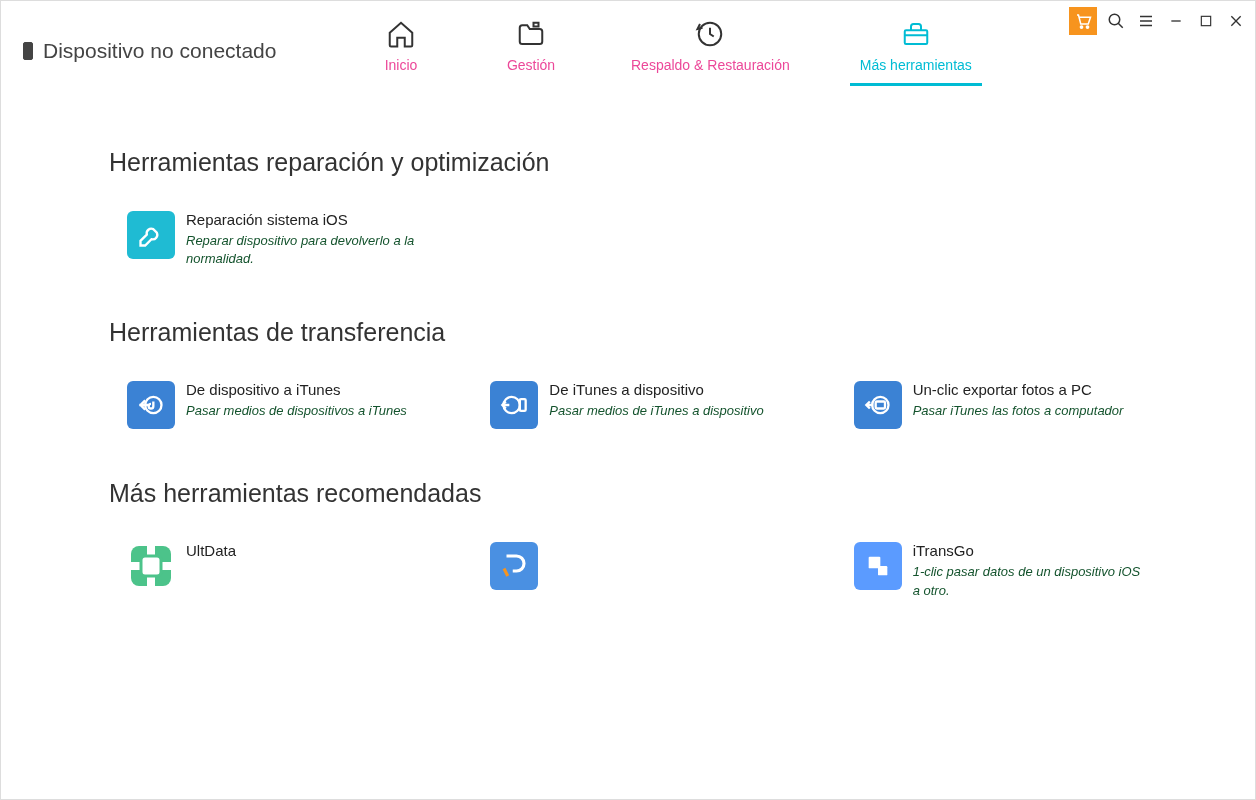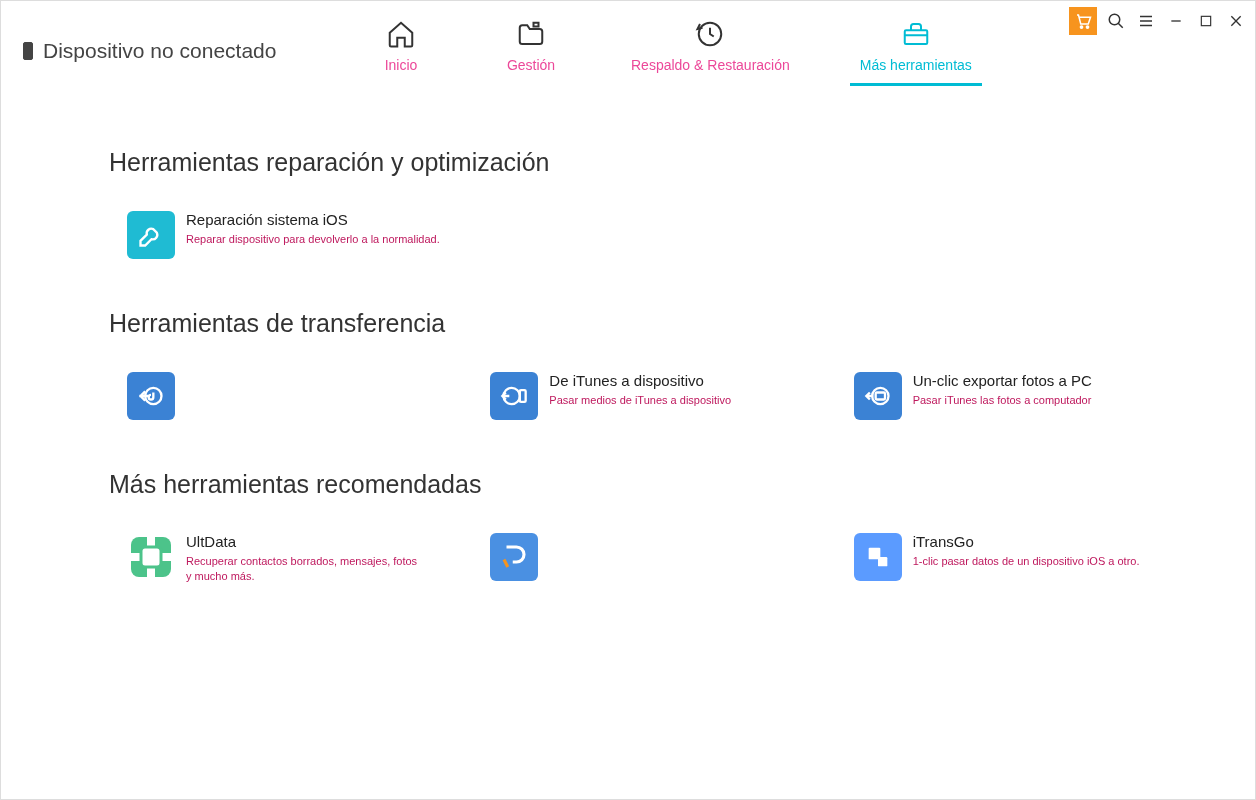--- a/index.html
+++ b/index.html
@@ -134,23 +134,24 @@
     .tool-icon.lightblue { background: #5b9bff; }
     .tool-text {
       flex: 1;
     }
     .tool-title {
       font-size: 15px;
       color: #222;
       margin-bottom: 4px;
     }
     .tool-desc {
-      font-size: 11px;
-      color: #be185d;
+      font-size: 13px;
+      color: #14532d;
       line-height: 1.4;
+      font-style: italic;
     }
   </style>
 </head>
 <body>
 
 <div class="header">
   <div class="device-status">
     <div class="phone-icon"></div>
     <span>Dispositivo no conectado</span>
   </div>
@@ -246,20 +247,24 @@
   <div class="section">
     <h2 class="section-title">Herramientas de transferencia</h2>
     <div class="tool-row">
       <div class="tool-item">
         <div class="tool-icon blue">
           <svg width="28" height="28" viewBox="0 0 24 24" fill="none" stroke="#fff" stroke-width="2">
               <circle cx="14" cy="12" r="7"></circle>
               <path d="M2 12h8M7 8l-4 4 4 4"></path>
               <path d="M14 9v4a2 2 0 11-2-2"></path>
             </svg>
+        </div>
+        <div class="tool-text">
+          <div class="tool-title">De dispositivo a iTunes</div>
+          <div class="tool-desc">Pasar medios de dispositivos a iTunes</div>
         </div>
       </div>
       <div class="tool-item">
         <div class="tool-icon blue">
           <svg width="28" height="28" viewBox="0 0 24 24" fill="none" stroke="#fff" stroke-width="2">
               <circle cx="10" cy="12" r="7"></circle>
               <rect x="17" y="7" width="5" height="10" rx="1"></rect>
               <path d="M2 12h6M5 9l-3 3 3 3"></path>
             </svg>
         </div>
@@ -292,21 +297,20 @@
           <svg width="44" height="44" viewBox="0 0 44 44">
               <rect x="2" y="2" width="40" height="40" rx="8" fill="#4cc38a"></rect>
               <rect x="12" y="12" width="20" height="20" rx="4" fill="#fff"></rect>
               <rect x="0" y="18" width="44" height="8" fill="#fff"></rect>
               <rect x="18" y="0" width="8" height="44" fill="#fff"></rect>
               <rect x="12" y="12" width="20" height="20" rx="4" fill="none" stroke="#4cc38a" stroke-width="3"></rect>
             </svg>
         </div>
         <div class="tool-text">
           <div class="tool-title">UltData</div>
-          <div class="tool-desc">Recuperar contactos borrados, mensajes, fotos y mucho más.</div>
         </div>
       </div>
       <div class="tool-item">
         <div class="tool-icon blue2">
           <svg width="30" height="30" viewBox="0 0 24 24" fill="none" stroke="#fff" stroke-width="2.5">
               <path d="M6 4h8a6 6 0 010 12h-3"></path>
               <path d="M7 20l-3-6" stroke="#f7941e"></path>
             </svg>
         </div>
       </div>

